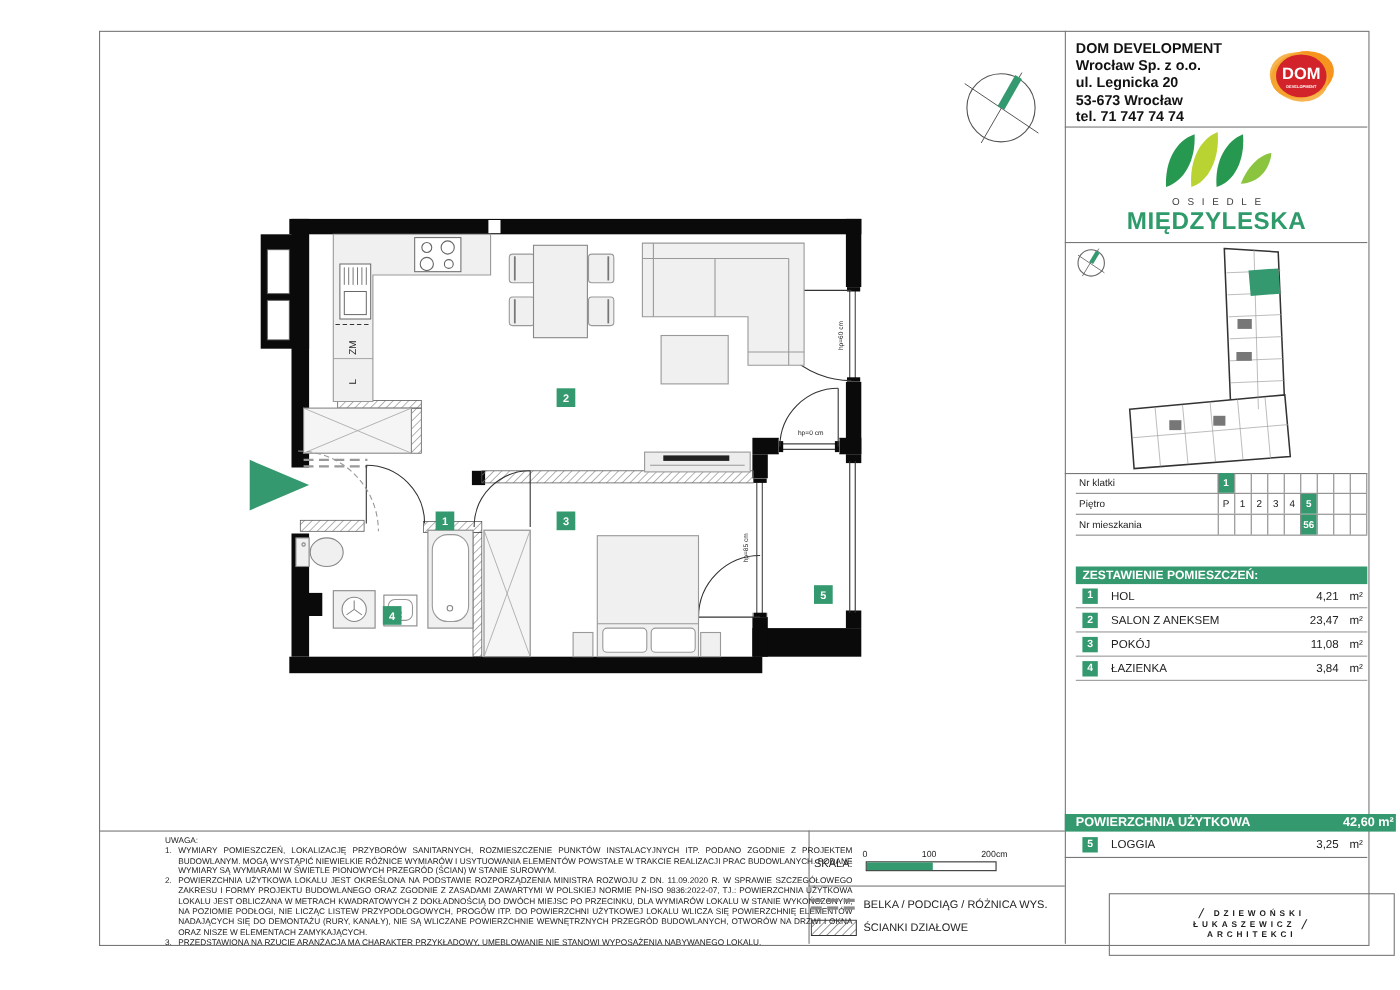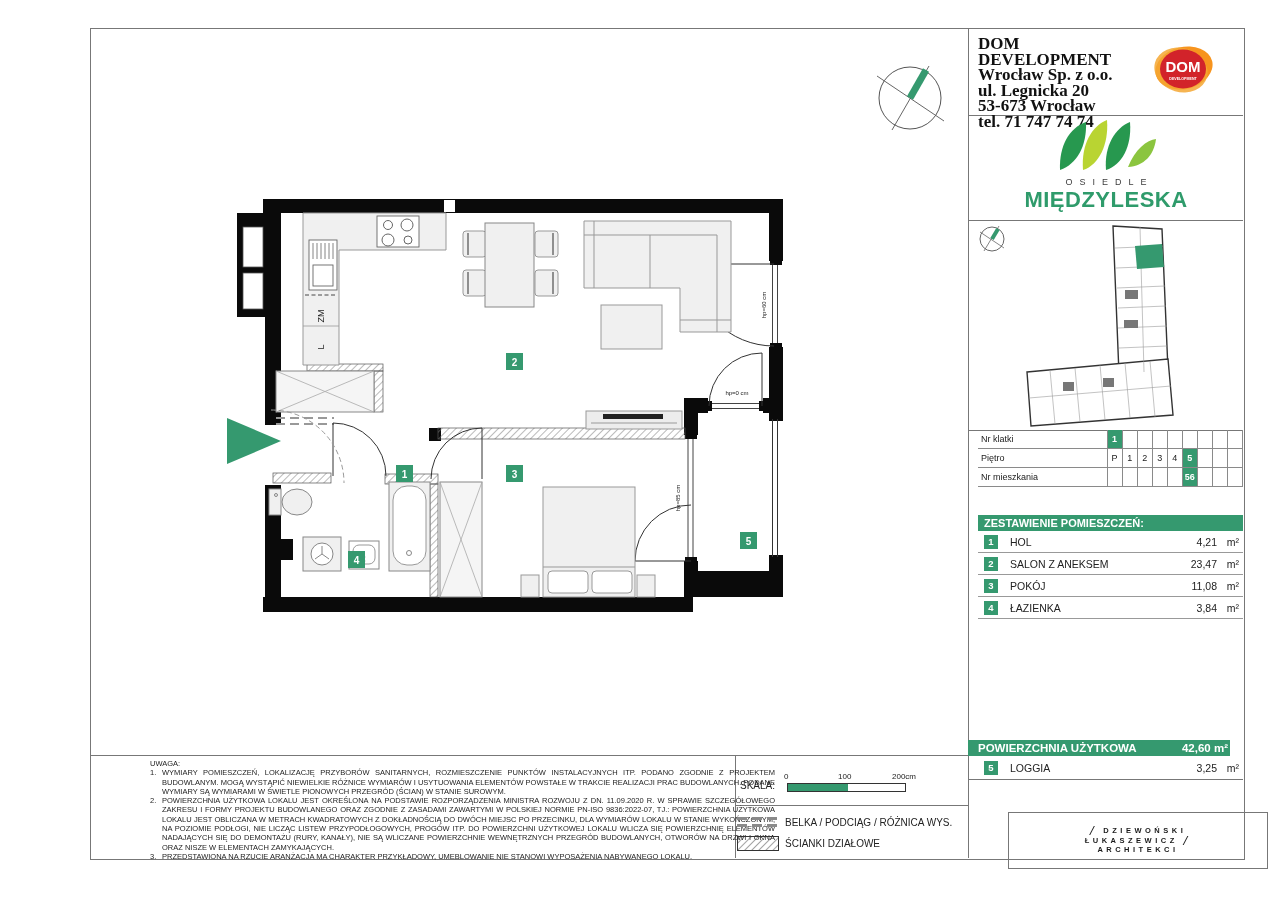--- a/index.html
+++ b/index.html
@@ -6,21 +6,21 @@
   #page{position:relative;width:1273px;height:900px;background:#fff;font-family:"Liberation Sans",sans-serif;overflow:hidden;}
   .abs{position:absolute;}
   
   #frame{left:90px;top:28px;width:1153px;height:830px;border:1px solid #777;}
   #vdiv-panel{left:968px;top:28px;width:0;height:830px;border-left:1px solid #777;}
   #hdiv-bottom{left:90px;top:755px;width:878px;height:0;border-top:1px solid #777;}
   #vdiv-notes{left:735px;top:755px;width:0;height:103px;border-left:1px solid #777;}
   #hdiv-legend{left:735px;top:805px;width:233px;height:0;border-top:1px solid #777;}
   .panel-hline{border-top:1px solid #777;height:0;}
   
-  #company{left:978px;top:36px;width:170px;font-size:17px;font-weight:bold;color:#111;line-height:15.5px;font-family:Liberation Serif, serif;}
+  #company{left:978px;top:36px;width:170px;font-size:13px;font-weight:bold;color:#111;line-height:15.5px;}
   #dom-logo{left:1150px;top:40px;}
   
   #estate{left:969px;top:116px;width:274px;height:103px;text-align:center;}
   #estate .leaves{margin-top:4px;}
   #estate .osiedle{font-size:9px;letter-spacing:7px;color:#3d3d3d;margin-top:1px;padding-left:7px;}
   #estate .mname{font-size:22px;font-weight:bold;color:#2f9b6b;letter-spacing:0.5px;margin-top:0px;}
   
   #unit-info{left:978px;top:430px;width:265px;font-size:9px;color:#222;}
   .ui-row{position:relative;height:18px;border-bottom:1px solid #8a8a8a;display:flex;}
   .ui-row.first{border-top:1px solid #8a8a8a;}
@@ -30,21 +30,21 @@
   .ui-cell.green{color:#fff;font-weight:bold;}
   
   #rooms-header{left:978px;top:515px;width:265px;height:16px;color:#fff;font-weight:bold;font-size:11px;display:flex;align-items:center;padding-left:6px;box-sizing:border-box;}
   #rooms-list{left:978px;top:531px;width:265px;}
   .room-row{position:relative;height:21px;border-bottom:1px solid #999;display:flex;align-items:center;}
   .room-num{width:14px;height:14px;margin-left:6px;color:#fff;font-size:9.5px;font-weight:bold;display:flex;align-items:center;justify-content:center;}
   .room-name{font-size:10.5px;color:#222;margin-left:12px;flex:1;}
   .room-area{font-size:10.5px;color:#222;width:40px;text-align:right;}
   .room-unit{font-size:10.5px;color:#222;width:22px;text-align:right;margin-right:4px;}
   
-  #summary-bar{left:968px;top:740px;width:262px;height:16px;color:#fff;font-weight:bold;font-size:11.5px;display:flex;align-items:center;}
+  #summary-bar{left:968px;top:740px;width:301px;height:16px;color:#fff;font-weight:bold;font-size:11.5px;display:flex;align-items:center;}
   #summary-bar .s-label{padding-left:10px;flex:1;}
   #summary-bar .s-value{padding-right:2px;}
   #loggia-row{left:968px;top:756px;width:275px;height:23px;border-bottom:1px solid #777;display:flex;align-items:center;}
   #loggia-row .room-num{margin-left:16px;}
   
   #notes{left:108px;top:759px;width:625px;font-size:7.5px;line-height:9.3px;color:#222;margin-left:42px;}
   #notes .n-title{font-weight:normal;}
   .note-item{display:flex;}
   .note-num{width:12px;flex:0 0 12px;}
   .note-text{flex:1;text-align:justify;}

